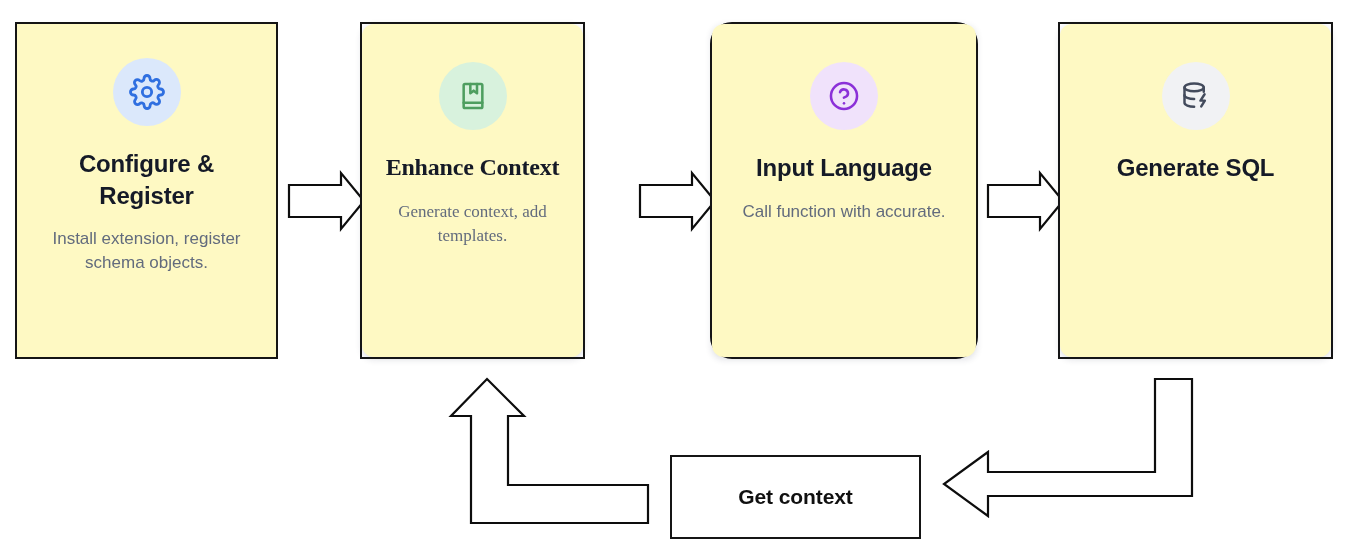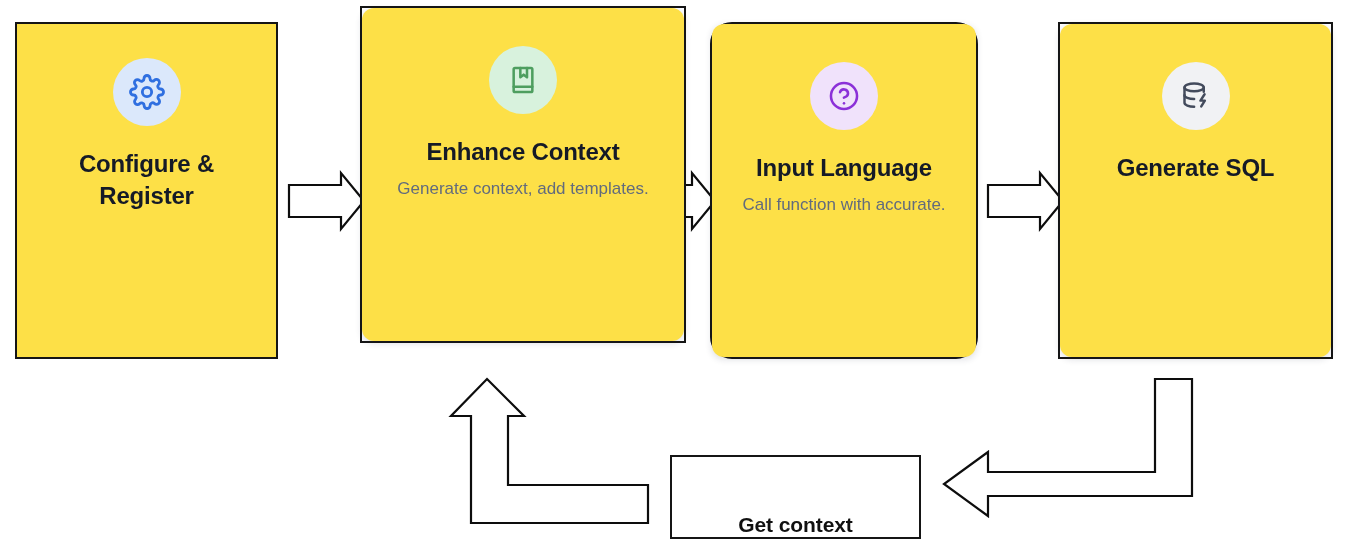--- a/index.html
+++ b/index.html
@@ -23,21 +23,21 @@
   .card-frame {
     position: absolute;
     box-sizing: border-box;
     border: 2px solid #151515;
     background: #ffffff;
   }
   .card-inner {
     position: absolute;
     inset: 0;
     box-sizing: border-box;
-    background: #fde047;
+    background: #fef9c3;
     display: flex;
     flex-direction: column;
     align-items: center;
     padding-top: 16px;
   }
   .card-inner.rounded {
     border-radius: 12px;
     box-shadow: 0 2px 7px rgba(30, 35, 60, 0.16);
   }
 
@@ -58,38 +58,38 @@
     font-weight: bold;
     color: #151a27;
     text-align: center;
     line-height: 1.32;
     letter-spacing: -0.2px;
     padding: 0 14px;
     box-sizing: border-box;
     width: 100%;
   }
   .card-desc {
-    margin-top: 9px;
+    margin-top: 16px;
     font-size: 17px;
     color: #626b7d;
     text-align: center;
     line-height: 1.42;
     padding: 0 16px;
     box-sizing: border-box;
     width: 100%;
   }
 
   
   .ctx-box {
     position: absolute;
     box-sizing: border-box;
     border: 2px solid #151515;
     background: #ffffff;
     display: flex;
-    align-items: flex-end;
+    align-items: center;
     justify-content: center;
   }
   .ctx-label {
     font-size: 21px;
     font-weight: bold;
     color: #101010;
     letter-spacing: -0.1px;
   }
 
   
@@ -128,24 +128,25 @@
 
   <div class="card-frame" style="left:15px; top:22px; width:263px; height:337px;">
     <div class="card-inner">
       <div class="icon-circle" style="background:#dbe8fb; margin-top:18px;">
         <svg width="36" height="36" viewBox="0 0 24 24" fill="none" stroke="#2f6fe0" stroke-width="1.9" stroke-linecap="round" stroke-linejoin="round">
           <circle cx="12" cy="12" r="3.1"></circle>
           <path d="M19.4 15a1.65 1.65 0 0 0 .33 1.82l.06.06a2 2 0 1 1-2.83 2.83l-.06-.06a1.65 1.65 0 0 0-1.82-.33 1.65 1.65 0 0 0-1 1.51V21a2 2 0 1 1-4 0v-.09A1.65 1.65 0 0 0 9 19.4a1.65 1.65 0 0 0-1.82.33l-.06.06a2 2 0 1 1-2.83-2.83l.06-.06A1.65 1.65 0 0 0 4.6 15a1.65 1.65 0 0 0-1.51-1H3a2 2 0 1 1 0-4h.09A1.65 1.65 0 0 0 4.6 9a1.65 1.65 0 0 0-.33-1.82l-.06-.06a2 2 0 1 1 2.83-2.83l.06.06A1.65 1.65 0 0 0 9 4.6a1.65 1.65 0 0 0 1-1.51V3a2 2 0 1 1 4 0v.09a1.65 1.65 0 0 0 1 1.51 1.65 1.65 0 0 0 1.82-.33l.06-.06a2 2 0 1 1 2.83 2.83l-.06.06A1.65 1.65 0 0 0 19.4 9a1.65 1.65 0 0 0 1.51 1H21a2 2 0 1 1 0 4h-.09a1.65 1.65 0 0 0-1.51 1z"></path>
         </svg>
       </div>
       <div class="card-title">Configure &amp; Register</div>
+      <div class="card-desc">Install extension, register schema objects.</div>
     </div>
   </div>
 
-  <div class="card-frame" style="left:360px; top:6px; width:326px; height:337px;">
+  <div class="card-frame" style="left:360px; top:22px; width:225px; height:337px;font-family:Liberation Serif, serif;">
     <div class="card-inner rounded">
       <div class="icon-circle" style="background:#d8f2dd; margin-top:22px;">
         <svg width="32" height="32" viewBox="0 0 24 24" fill="none" stroke="#4e9e5f" stroke-width="1.9" stroke-linecap="round" stroke-linejoin="round">
           <path d="M6 3h12a1 1 0 0 1 1 1v16a1 1 0 0 1-1 1H6a1 1 0 0 1-1-1V4a1 1 0 0 1 1-1z"></path>
           <path d="M10 3v7l2.5-2L15 10V3"></path>
           <path d="M5 17h14"></path>
         </svg>
       </div>
       <div class="card-title">Enhance Context</div>
       <div class="card-desc">Generate context, add templates.</div>

